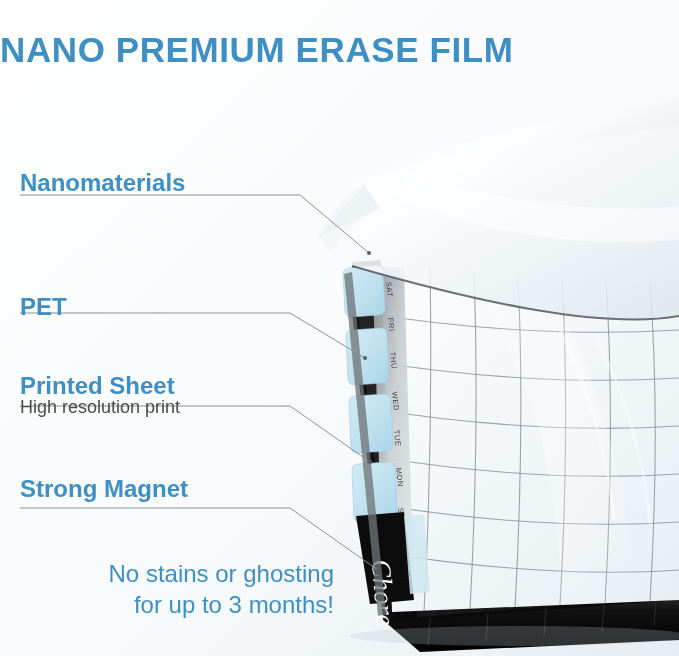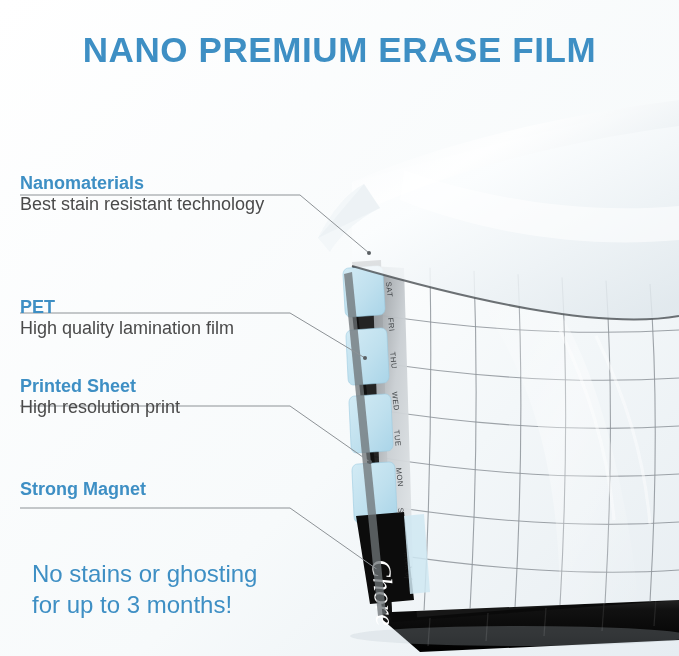--- a/index.html
+++ b/index.html
@@ -9,39 +9,39 @@
     background:#ffffff;
     position:relative;
   }
   #stage{
     position:absolute;inset:0;width:679px;height:656px;overflow:hidden;
     background:
       radial-gradient(150% 110% at 18% 12%, #ffffff 0%, #fdfefe 42%, #f4f7f9 72%, #e9eff3 100%);
   }
   
   .title{
-    position:absolute;left:0;top:30px;width:679px;text-align:center;
+    position:absolute;left:0;top:30px;width:679px;
     font-size:35px;font-weight:bold;letter-spacing:.6px;
     color:#3e8fc4;
     font-family:"Liberation Sans",sans-serif;
   }
   
   .callout{position:absolute;left:20px;}
   .c-head{
-    font-size:18px;font-weight:bold;color:#3e8fc4;
+    font-size:24px;font-weight:bold;color:#3e8fc4;
     line-height:22px;white-space:nowrap;
   }
   .c-sub{
     font-size:18px;color:#4a4a4a;line-height:21px;
     font-weight:300;max-width:262px;
   }
   .leader{position:absolute;left:0;top:0;width:679px;height:656px;pointer-events:none;}
   .tagline{
-    position:absolute;left:32px;top:558px;width:330px;
-    font-size:24px;line-height:31px;color:#3e8fc4;font-weight:400;
+    position:absolute;left:4px;top:558px;width:330px;
+    font-size:24px;line-height:31px;color:#3e8fc4;font-weight:400;text-align:right;
   }
   
   #product{position:absolute;left:0;top:0;width:679px;height:656px;}
 </style>
 </head>
 <body>
 
 <div id="stage">
 
   <svg id="product" viewBox="0 0 679 656">
@@ -202,26 +202,24 @@
       <circle cx="365" cy="358" r="2"></circle>
       <circle cx="370" cy="462" r="2"></circle>
       <circle cx="378" cy="570" r="2"></circle>
     </g>
   </svg>
 
   <div class="title">NANO PREMIUM ERASE FILM</div>
 
   <div class="callout" style="top:172px">
     <div class="c-head">Nanomaterials</div>
-    <div class="c-sub">Best stain resistant technology</div>
   </div>
 
   <div class="callout" style="top:296px">
     <div class="c-head">PET</div>
-    <div class="c-sub">High quality lamination film</div>
   </div>
 
   <div class="callout" style="top:478px">
     <div class="c-head">Strong Magnet</div>
   </div>
 
   <div class="callout" style="top:375px">
     <div class="c-head">Printed Sheet</div>
     <div class="c-sub">High resolution print</div>
   </div>

